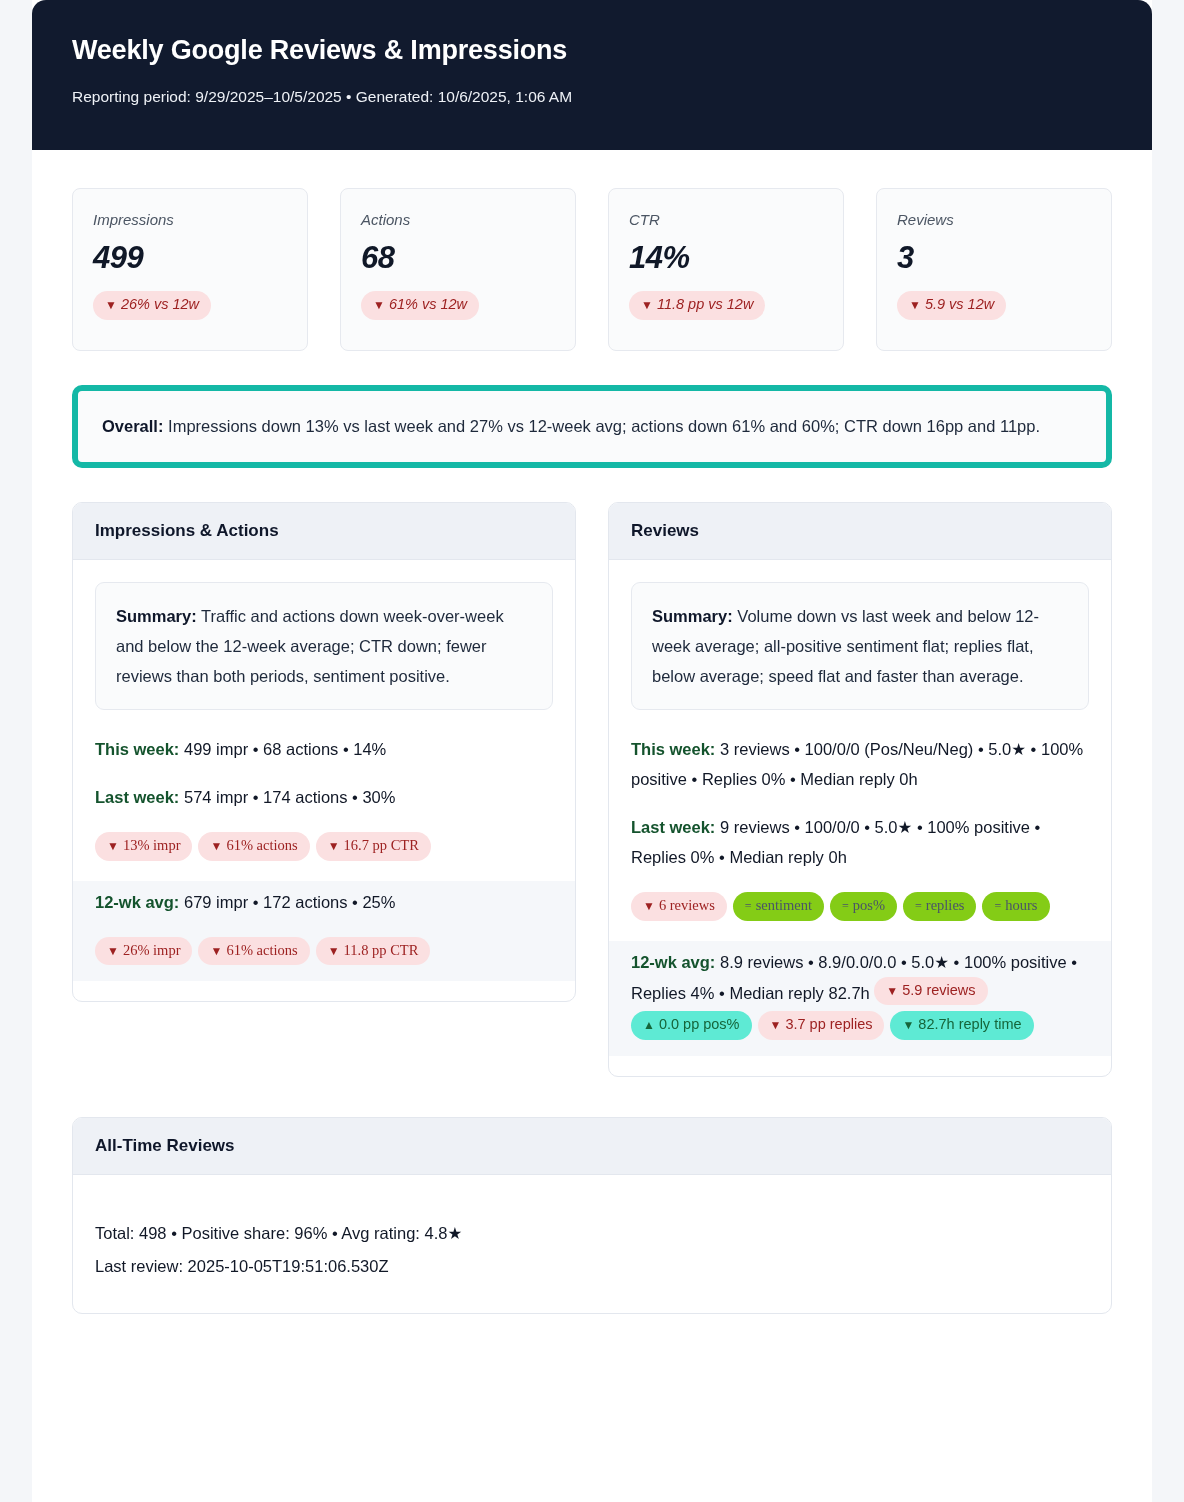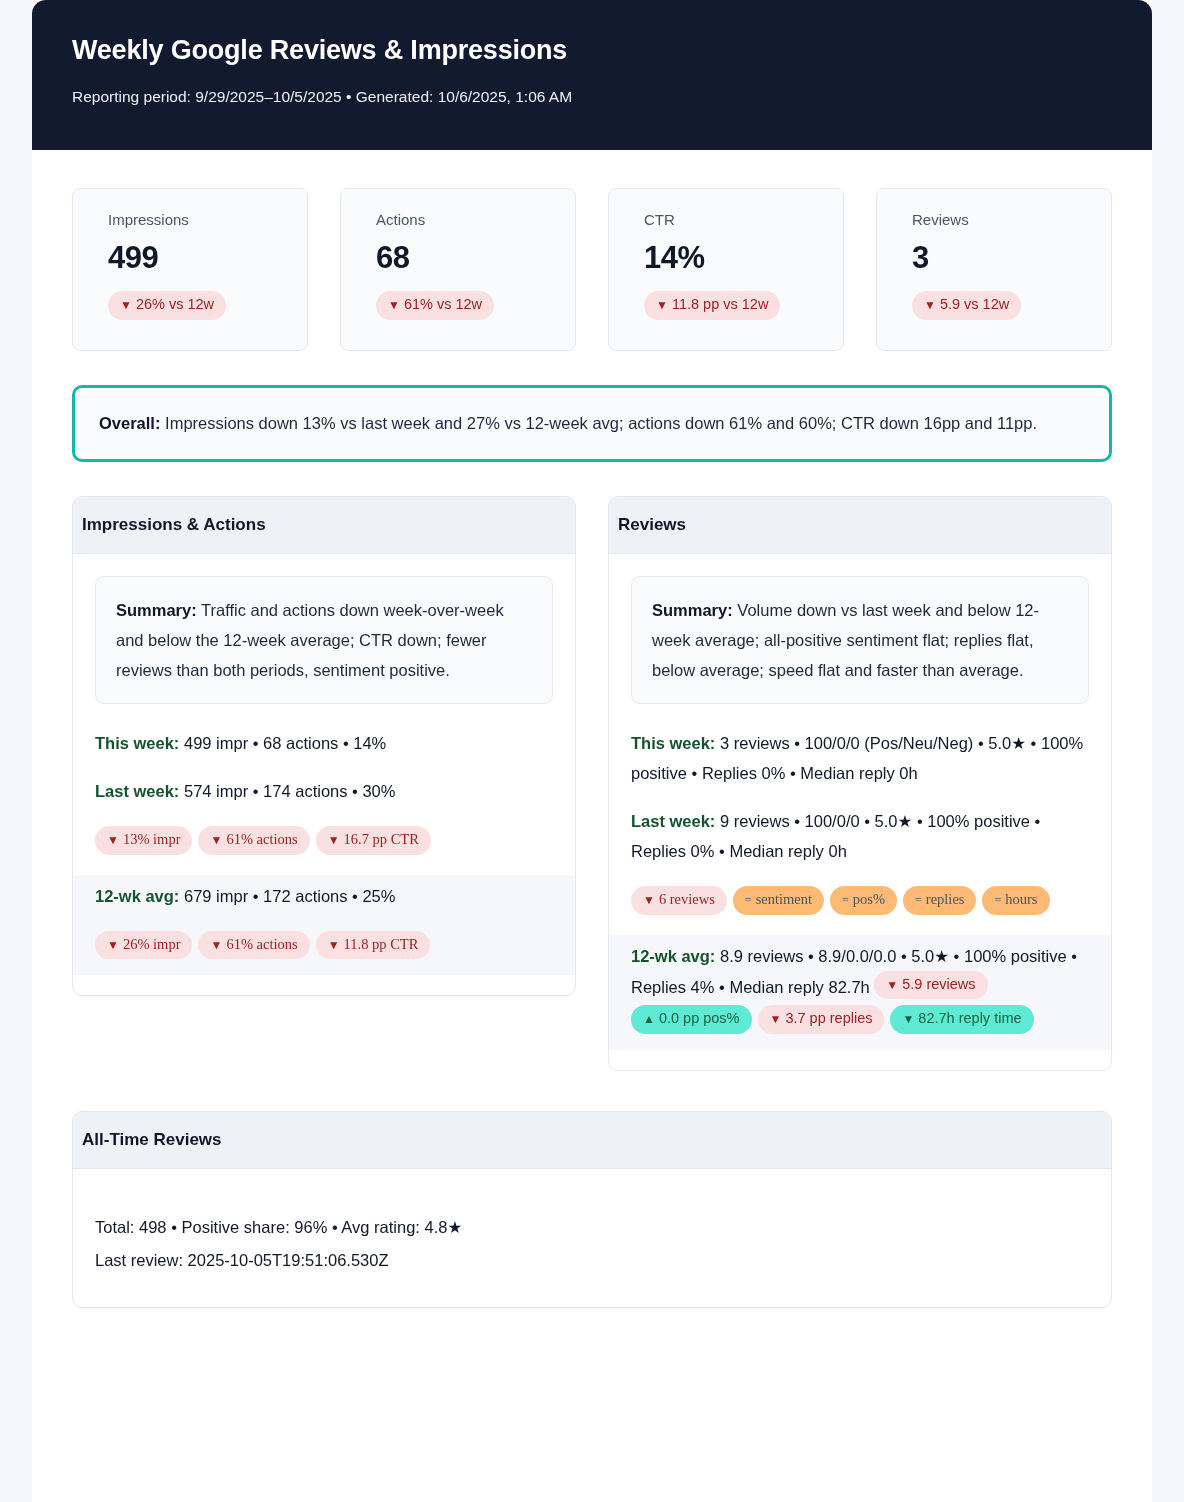--- a/index.html
+++ b/index.html
@@ -51,65 +51,66 @@
   .kpis {
     display:flex;
     gap:32px;
     padding-top:38px;
   }
   .kpi {
     flex:1 1 0;
     background:#fafbfc;
     border:1px solid #e6e9ef;
     border-radius:8px;
-    padding:22px 20px 24px 35px;
+    padding:22px 20px 24px 20px;
+    font-style:italic;
   }
   .kpi-label { font-size:15px; color:#4b5563; margin-bottom:14px; }
   .kpi-value { font-size:31px; font-weight:bold; color:#101828; letter-spacing:-0.5px; margin-bottom:18px; line-height:1; }
   
   .chip {
     display:inline-block;
     border-radius:999px;
     padding:4px 12px 5px 12px;
     font-size:14.5px;
     line-height:1.35;
     white-space:nowrap;
     margin:0 6px 6px 0;
     vertical-align:middle;
   }
   .chip.down { background:#fbe0e1; color:#9d2121; }
   .chip.up   { background:#5eead4; color:#15653a; }
-  .chip.flat { background:#fdba74; color:#4a5567; }
+  .chip.flat { background:#84cc16; color:#4a5567; }
   .chip .tri { font-size:12px; margin-right:4px; }
   
   .overall {
     margin-top:34px;
     background:#fafbfc;
-    border:3px solid #14b8a6;
+    border:6px solid #14b8a6;
     border-radius:10px;
     padding:22px 24px;
     font-size:16.5px;
     line-height:1.68;
     color:#1e293b;
   }
   .overall b { color:#0f172a; }
   
   .panels { display:flex; gap:32px; margin-top:34px; }
   .panel {
     flex:1 1 0;
     border:1px solid #e3e7ee;
     border-radius:10px;
     overflow:hidden;
     background:#ffffff;
     align-self:flex-start;
   }
   .panel-hd {
     background:#eef1f6;
     border-bottom:1px solid #e3e7ee;
-    padding:18px 9px;
+    padding:18px 22px;
     font-size:17px;
     font-weight:bold;
     color:#0f172a;
   }
   .panel-bd { padding:22px 22px 20px 22px; }
   .summary {
     background:#fafbfc;
     border:1px solid #e6e9ef;
     border-radius:9px;
     padding:18px 20px;

